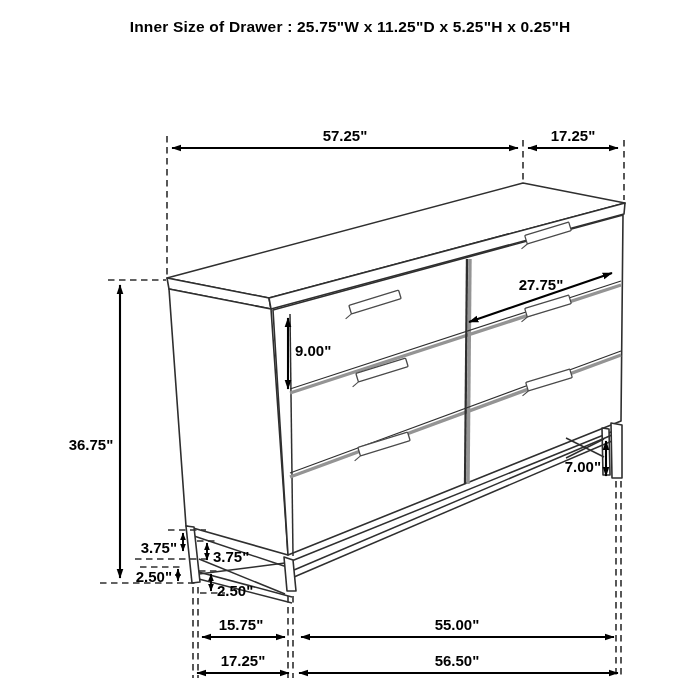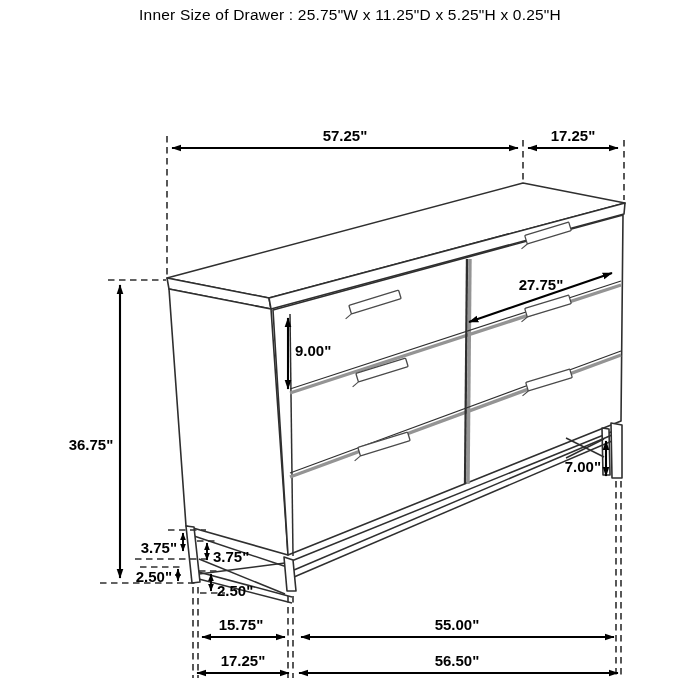--- a/index.html
+++ b/index.html
@@ -1,19 +1,19 @@
 <!DOCTYPE html>
 <html><head>
 <meta charset="utf-8">
 <style>
   html,body{margin:0;padding:0;background:#fff;}
   #stage{position:relative;width:700px;height:700px;background:#fff;overflow:hidden;
          font-family:"Liberation Sans","DejaVu Sans",sans-serif;}
-  #title{position:absolute;top:6px;left:0;width:100%;text-align:center;
-         font-size:15.5px;font-weight:normal;color:#000;letter-spacing:.2px;}
+  #title{position:absolute;top:18px;left:0;width:100%;text-align:center;
+         font-size:15.5px;font-weight:bold;color:#000;letter-spacing:.2px;}
   svg{position:absolute;left:0;top:0;}
   .dimtxt{font-family:"Liberation Sans","DejaVu Sans",sans-serif;
           font-size:15px;font-weight:bold;fill:#000;stroke:none;}
   .shaft{fill:none;stroke-width:2.1;marker-start:url(#ah);marker-end:url(#ah);}
   .shaft-s{fill:none;stroke-width:1.9;marker-start:url(#ahs);marker-end:url(#ahs);}
   .dash{fill:none;stroke-width:1.6;stroke-dasharray:6.5 4.5;}
   .edge{fill:none;stroke-width:1.5;}
   .face{stroke-width:1.6;stroke-linejoin:round;}
   .sep{fill:none;stroke-width:3.4;}
   .sepline{fill:none;stroke-width:1.2;}

